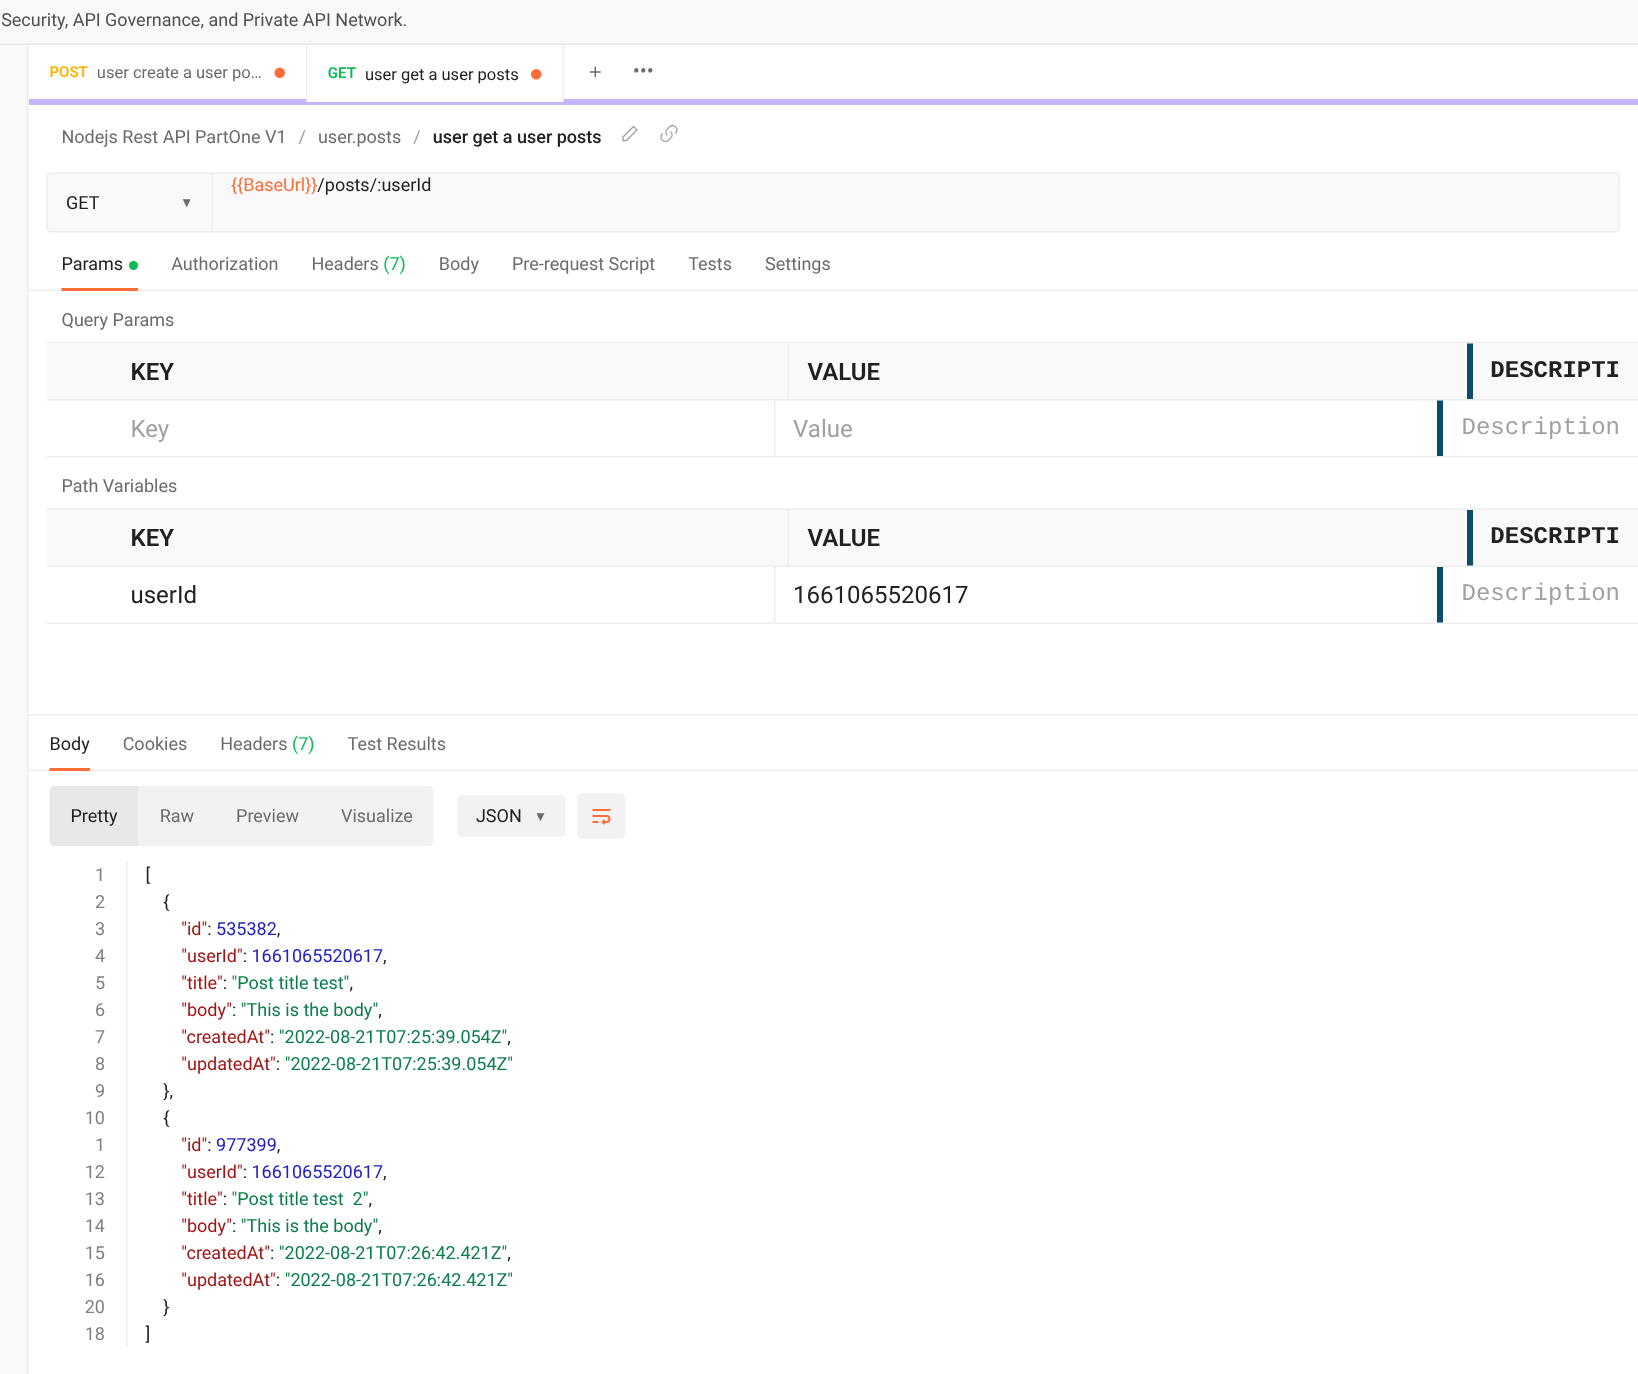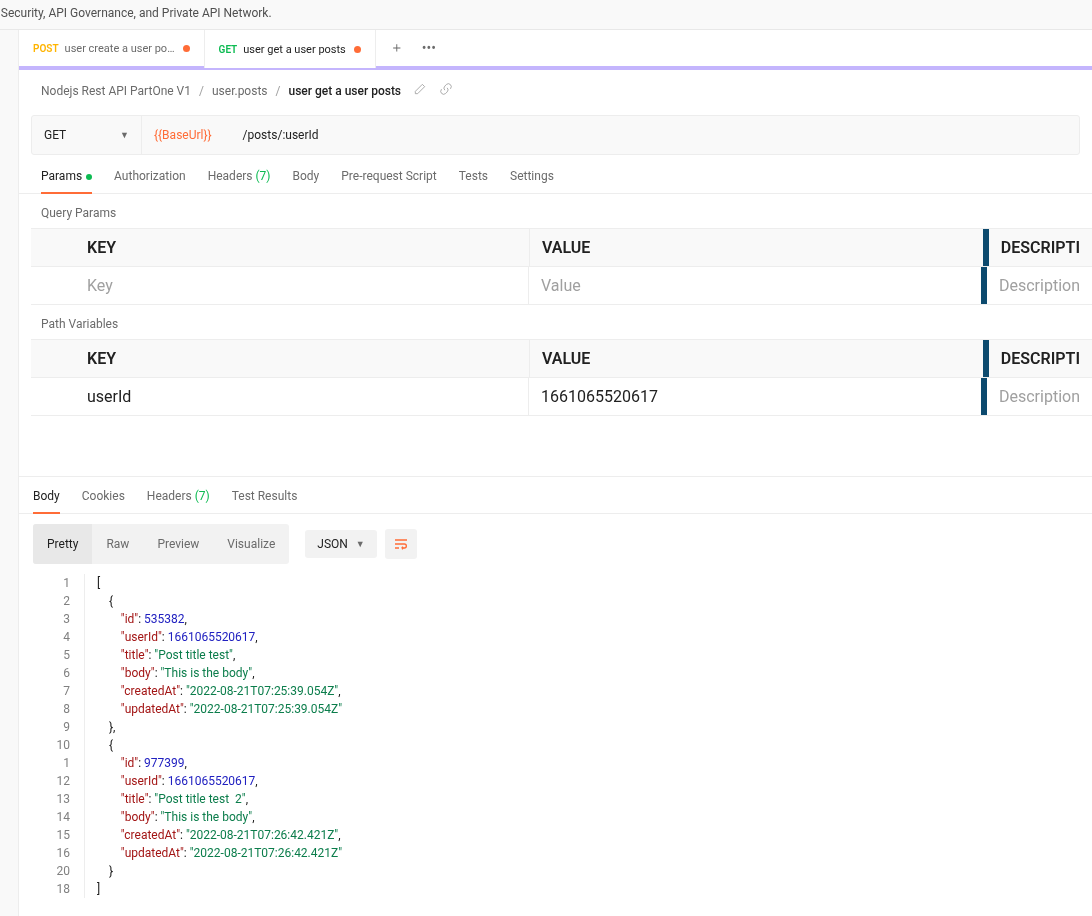--- a/index.html
+++ b/index.html
@@ -18,37 +18,37 @@
 .tab.active .name { color: #212121; }
 .tab .dot { width: 7px; height: 7px; border-radius: 50%; background: #ff6c37; margin-left: 8px; }
 .tab-actions { display: flex; align-items: center; gap: 18px; margin-left: 14px; }
 .plus-icon, .dots-icon { color: #6b6b6b; cursor: pointer; font-size: 14px; }
 .breadcrumb { display: flex; align-items: center; padding: 12px 22px; color: #6b6b6b; font-size: 12px; gap: 8px; }
 .breadcrumb .sep { color: #a0a0a0; }
 .breadcrumb .current { color: #212121; font-weight: 500; }
 .bc-icon { color: #a0a0a0; cursor: pointer; margin-left: 4px; }
 .req-row { margin: 4px 12px 0 12px; display: flex; border: 1px solid #ededed; background: #f9f9f9; border-radius: 3px; height: 40px; align-items: stretch; }
 .method-select { width: 110px; display: flex; align-items: center; justify-content: space-between; padding: 0 12px; border-right: 1px solid #ededed; font-size: 12px; color: #212121; cursor: pointer; }
-.url-field { flex: 1; display: flex; align-items: center; padding: 0 12px; font-size: 12px; gap: 31px; }
+.url-field { flex: 1; display: flex; align-items: flex-start; padding: 0 12px; font-size: 12px; }
 .url-var { color: #ff6c37; }
 .url-rest { color: #212121; }
 .req-tabs { display: flex; gap: 22px; padding: 14px 22px 0 22px; border-bottom: 1px solid #ededed; }
 .req-tab { padding-bottom: 10px; color: #6b6b6b; font-size: 12px; cursor: pointer; position: relative; }
 .req-tab.active { color: #212121; }
 .req-tab.active::after { content: ''; position: absolute; left: 0; right: 0; bottom: -1px; height: 2px; background: #ff6c37; }
 .req-tab .g { color: #0cbb52; }
 .req-tab .dot2 { display: inline-block; width: 6px; height: 6px; border-radius: 50%; background: #0cbb52; margin-left: 4px; vertical-align: middle; }
 .section-title { padding: 12px 22px 8px 22px; color: #6b6b6b; font-size: 12px; }
 .param-table { border-top: 1px solid #ededed; margin-left: 12px; }
 .param-table .row { display: flex; border-bottom: 1px solid #ededed; }
 .param-table .row.head { background: #f9f9f9; font-weight: 600; color: #6b6b6b; font-size: 11px; }
 .param-table .cell { padding: 9px 12px; font-size: 16px; color: #212121; }
 .param-table .cell.k { width: 510px; border-right: 1px solid #ededed; padding-left: 56px; }
-.param-table .cell.v { width: 470px; border-right: 6px solid #0c4a6e; }
-.param-table .cell.d { flex: 1; }
+.param-table .cell.v { width: 470px; border-right: 4px solid #0c4a6e; }
+.param-table .cell.d { flex: 1; font-family: Liberation Mono, monospace; }
 .param-table .ph { color: #a0a0a0; }
 .gap { height: 60px; }
 .resp-tabs { display: flex; gap: 22px; padding: 12px 14px 0 14px; border-top: 1px solid #ededed; border-bottom: 1px solid #ededed; }
 .resp-tab { padding-bottom: 10px; color: #6b6b6b; font-size: 12px; cursor: pointer; position: relative; }
 .resp-tab.active { color: #212121; }
 .resp-tab.active::after { content: ''; position: absolute; left: 0; right: 0; bottom: -1px; height: 2px; background: #ff6c37; }
 .resp-tab .g { color: #0cbb52; }
 .resp-toolbar { display: flex; align-items: center; gap: 8px; padding: 10px 14px; }
 .view-btns { display: flex; background: #f2f2f2; border-radius: 3px; overflow: hidden; }
 .view-btn { padding: 13px 14px; font-size: 12px; color: #6b6b6b; cursor: pointer; }

